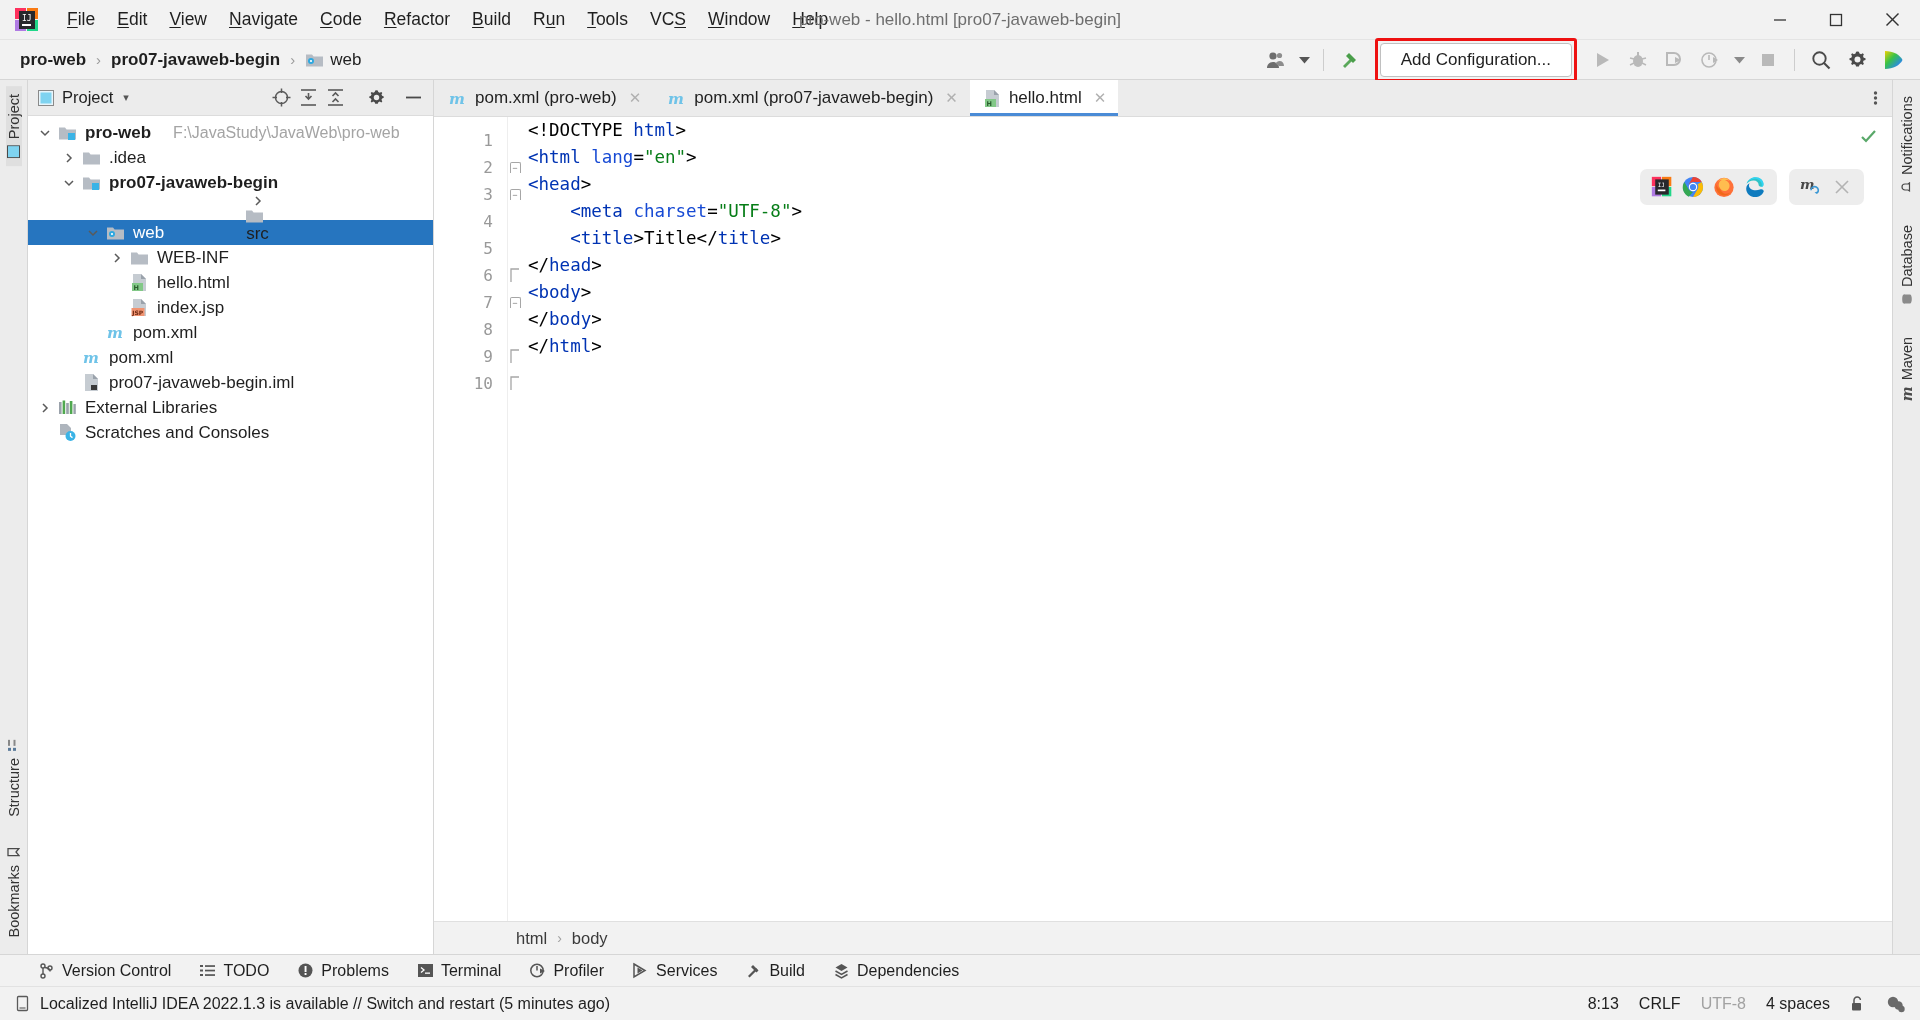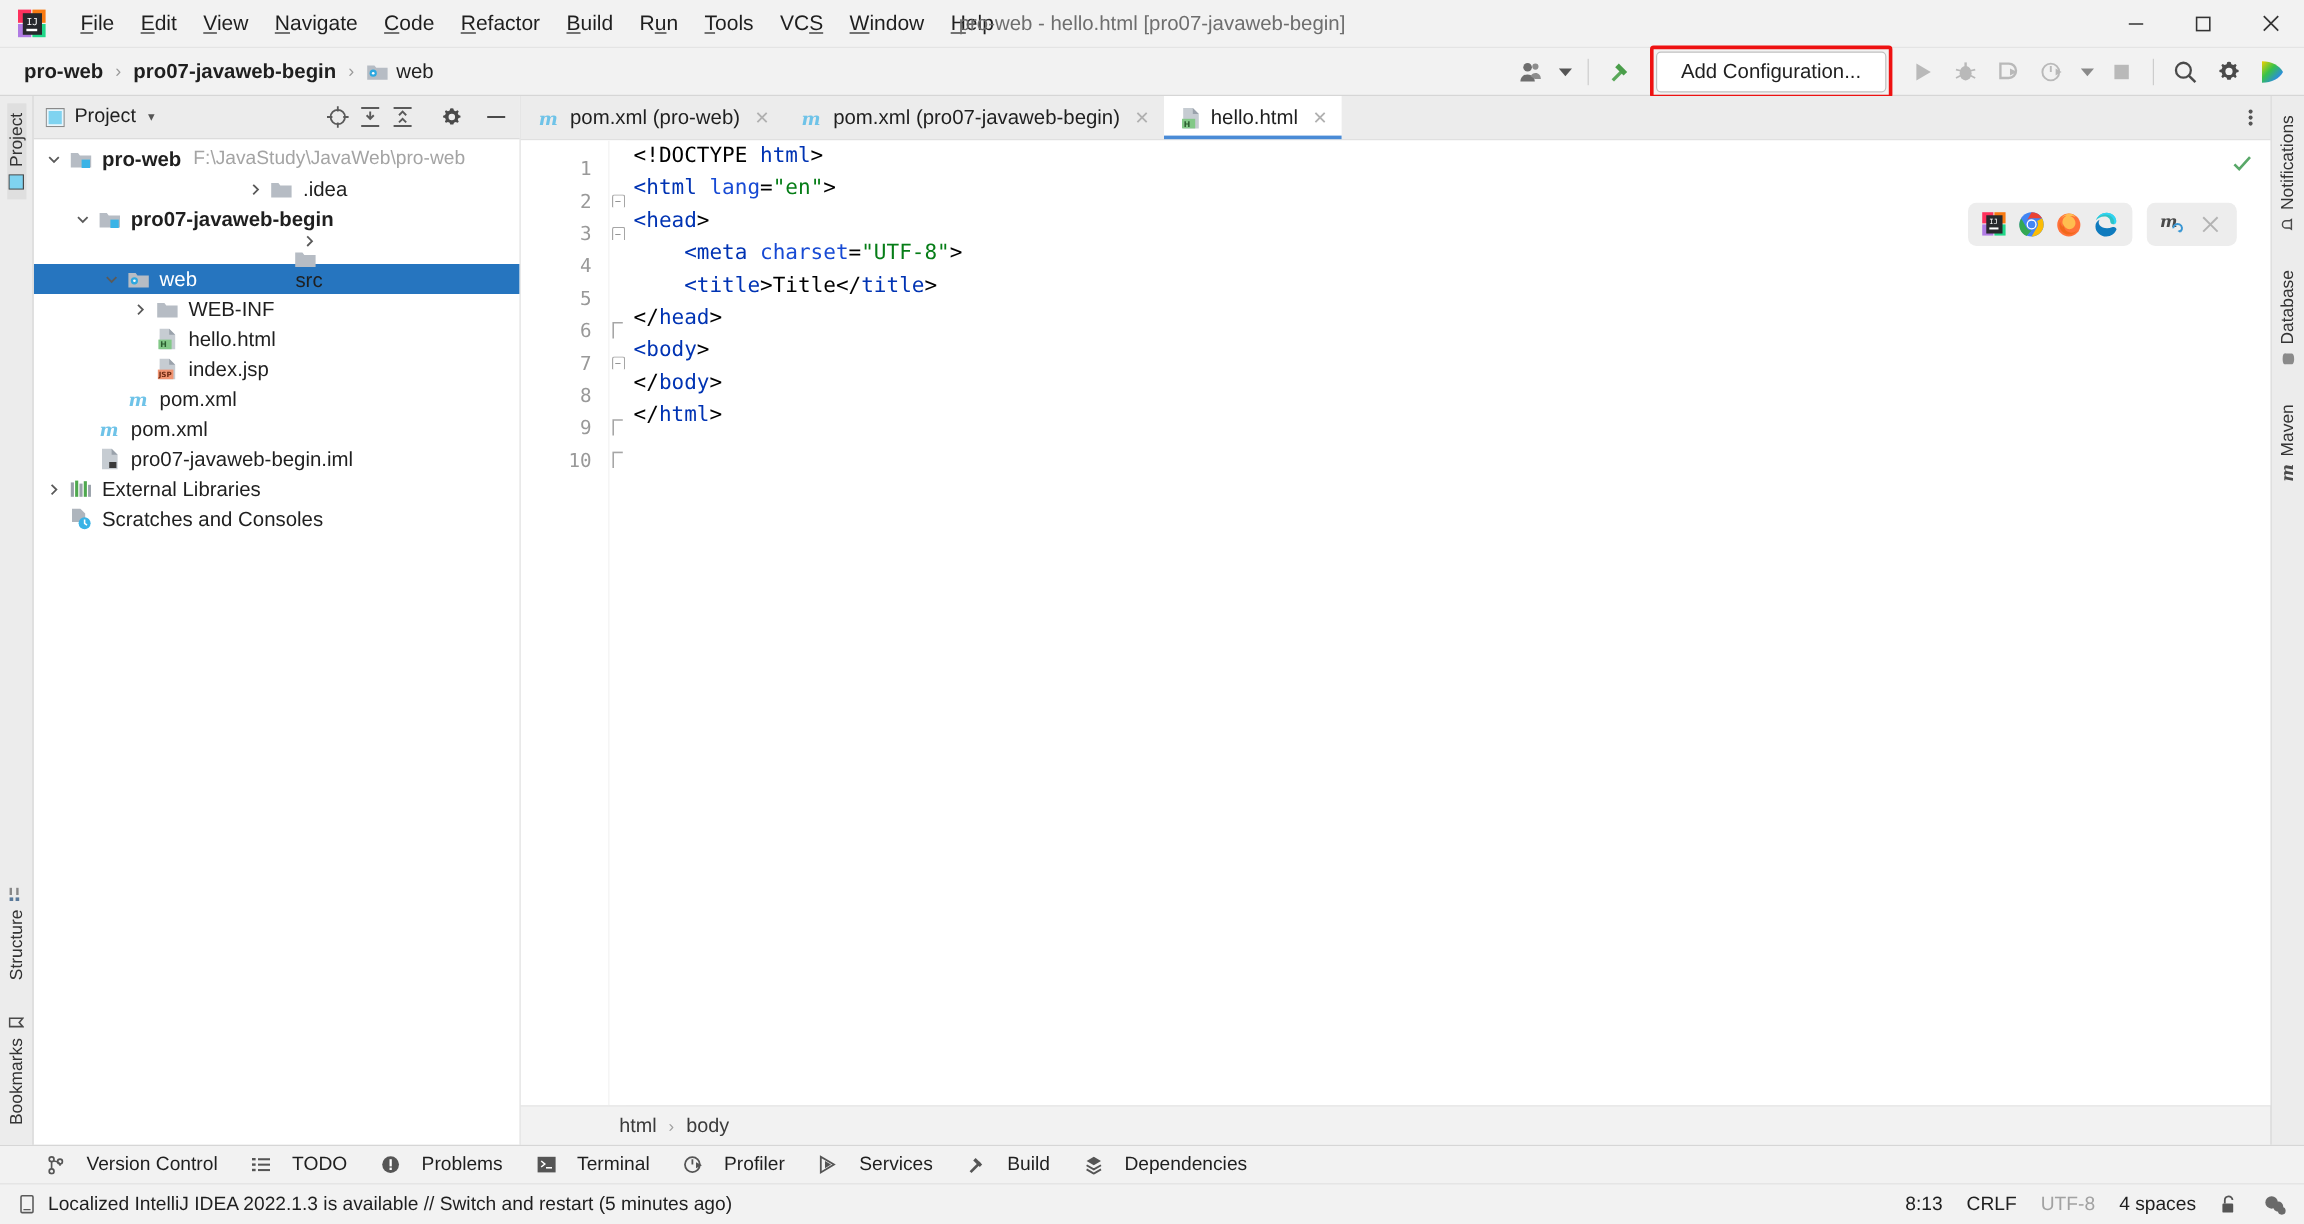--- a/index.html
+++ b/index.html
@@ -136,21 +136,21 @@
     height: 25px;
     padding-left: 6px;
     white-space: nowrap;
   }
   .trow.sel { background: #2675bf; color: #fff; }
   .tw { width: 22px; min-width: 22px; display: flex; align-items: center; justify-content: center; color: #5a5a5a; font-size: 12px; }
   .tw.empty { visibility: hidden; }
   .ticon { width: 22px; min-width: 22px; margin-right: 7px; display: flex; align-items: center; justify-content: center; }
   .tlabel { font-size: 17px; }
   .tlabel.b { font-weight: bold; }
-  .tpath { font-size: 16px; color: #a4a4a4; margin-left: 10px; }
+  .tpath { font-size: 16px; color: #a4a4a4; margin-left: 22px; }
 
   
   .editor-col { flex: 1; display: flex; flex-direction: column; min-width: 0; background: #fff; }
   .tabbar {
     height: 37px; min-height: 37px;
     background: #ececec;
     display: flex; align-items: stretch;
     border-bottom: 1px solid #dcdcdc;
     position: relative;
   }
@@ -243,21 +243,21 @@
   
   .toolwin-bar {
     height: 32px; min-height: 32px;
     background: #f2f2f2;
     border-top: 1px solid #d6d6d6;
     display: flex; align-items: center;
     padding-left: 34px;
     gap: 20px;
   }
   .twb {
-    display: flex; align-items: flex-start; gap: 17px;
+    display: flex; align-items: flex-start; gap: 7px;
     font-size: 16px; color: #1f1f1f;
     padding: 2px 4px; white-space: nowrap;
   }
   .statusbar {
     height: 34px; min-height: 30px;
     background: #f2f2f2;
     border-top: 1px solid #e2e2e2;
     display: flex; align-items: center;
     padding: 0 14px 0 14px;
     font-size: 16px; color: #1f1f1f;
@@ -524,21 +524,21 @@
               <span style="display: inline-flex; align-items: center;">
                 <svg width="19" height="17" viewBox="0 0 19 17">
                   <path d="M1 3.5h6l1.6 2H18v10H1z" fill="#b6bcc4"></path>
                   <rect x="10" y="9" width="7" height="7" fill="#3ab3e6"></rect>
                 </svg>
               </span>
             </span>
             <span class="tlabel b">pro-web</span>
             <span class="tpath">F:\JavaStudy\JavaWeb\pro-web</span>
           </div>
-          <div class="trow" style="padding-left: 30px; justify-content: center;">
+          <div class="trow" style="padding-left: 30px;">
             <span class="tw">
               <svg width="12" height="12" viewBox="0 0 12 12">
                 <path d="M4 2l4 4-4 4" fill="none" stroke="currentColor" stroke-width="1.5"></path>
               </svg>
             </span>
             <span class="ticon">
               <span style="display: inline-flex; align-items: center;">
                 <svg width="19" height="17" viewBox="0 0 19 17">
                   <path d="M1 3.5h6l1.6 2H18v10H1z" fill="#b6bcc4"></path>
                 </svg>

